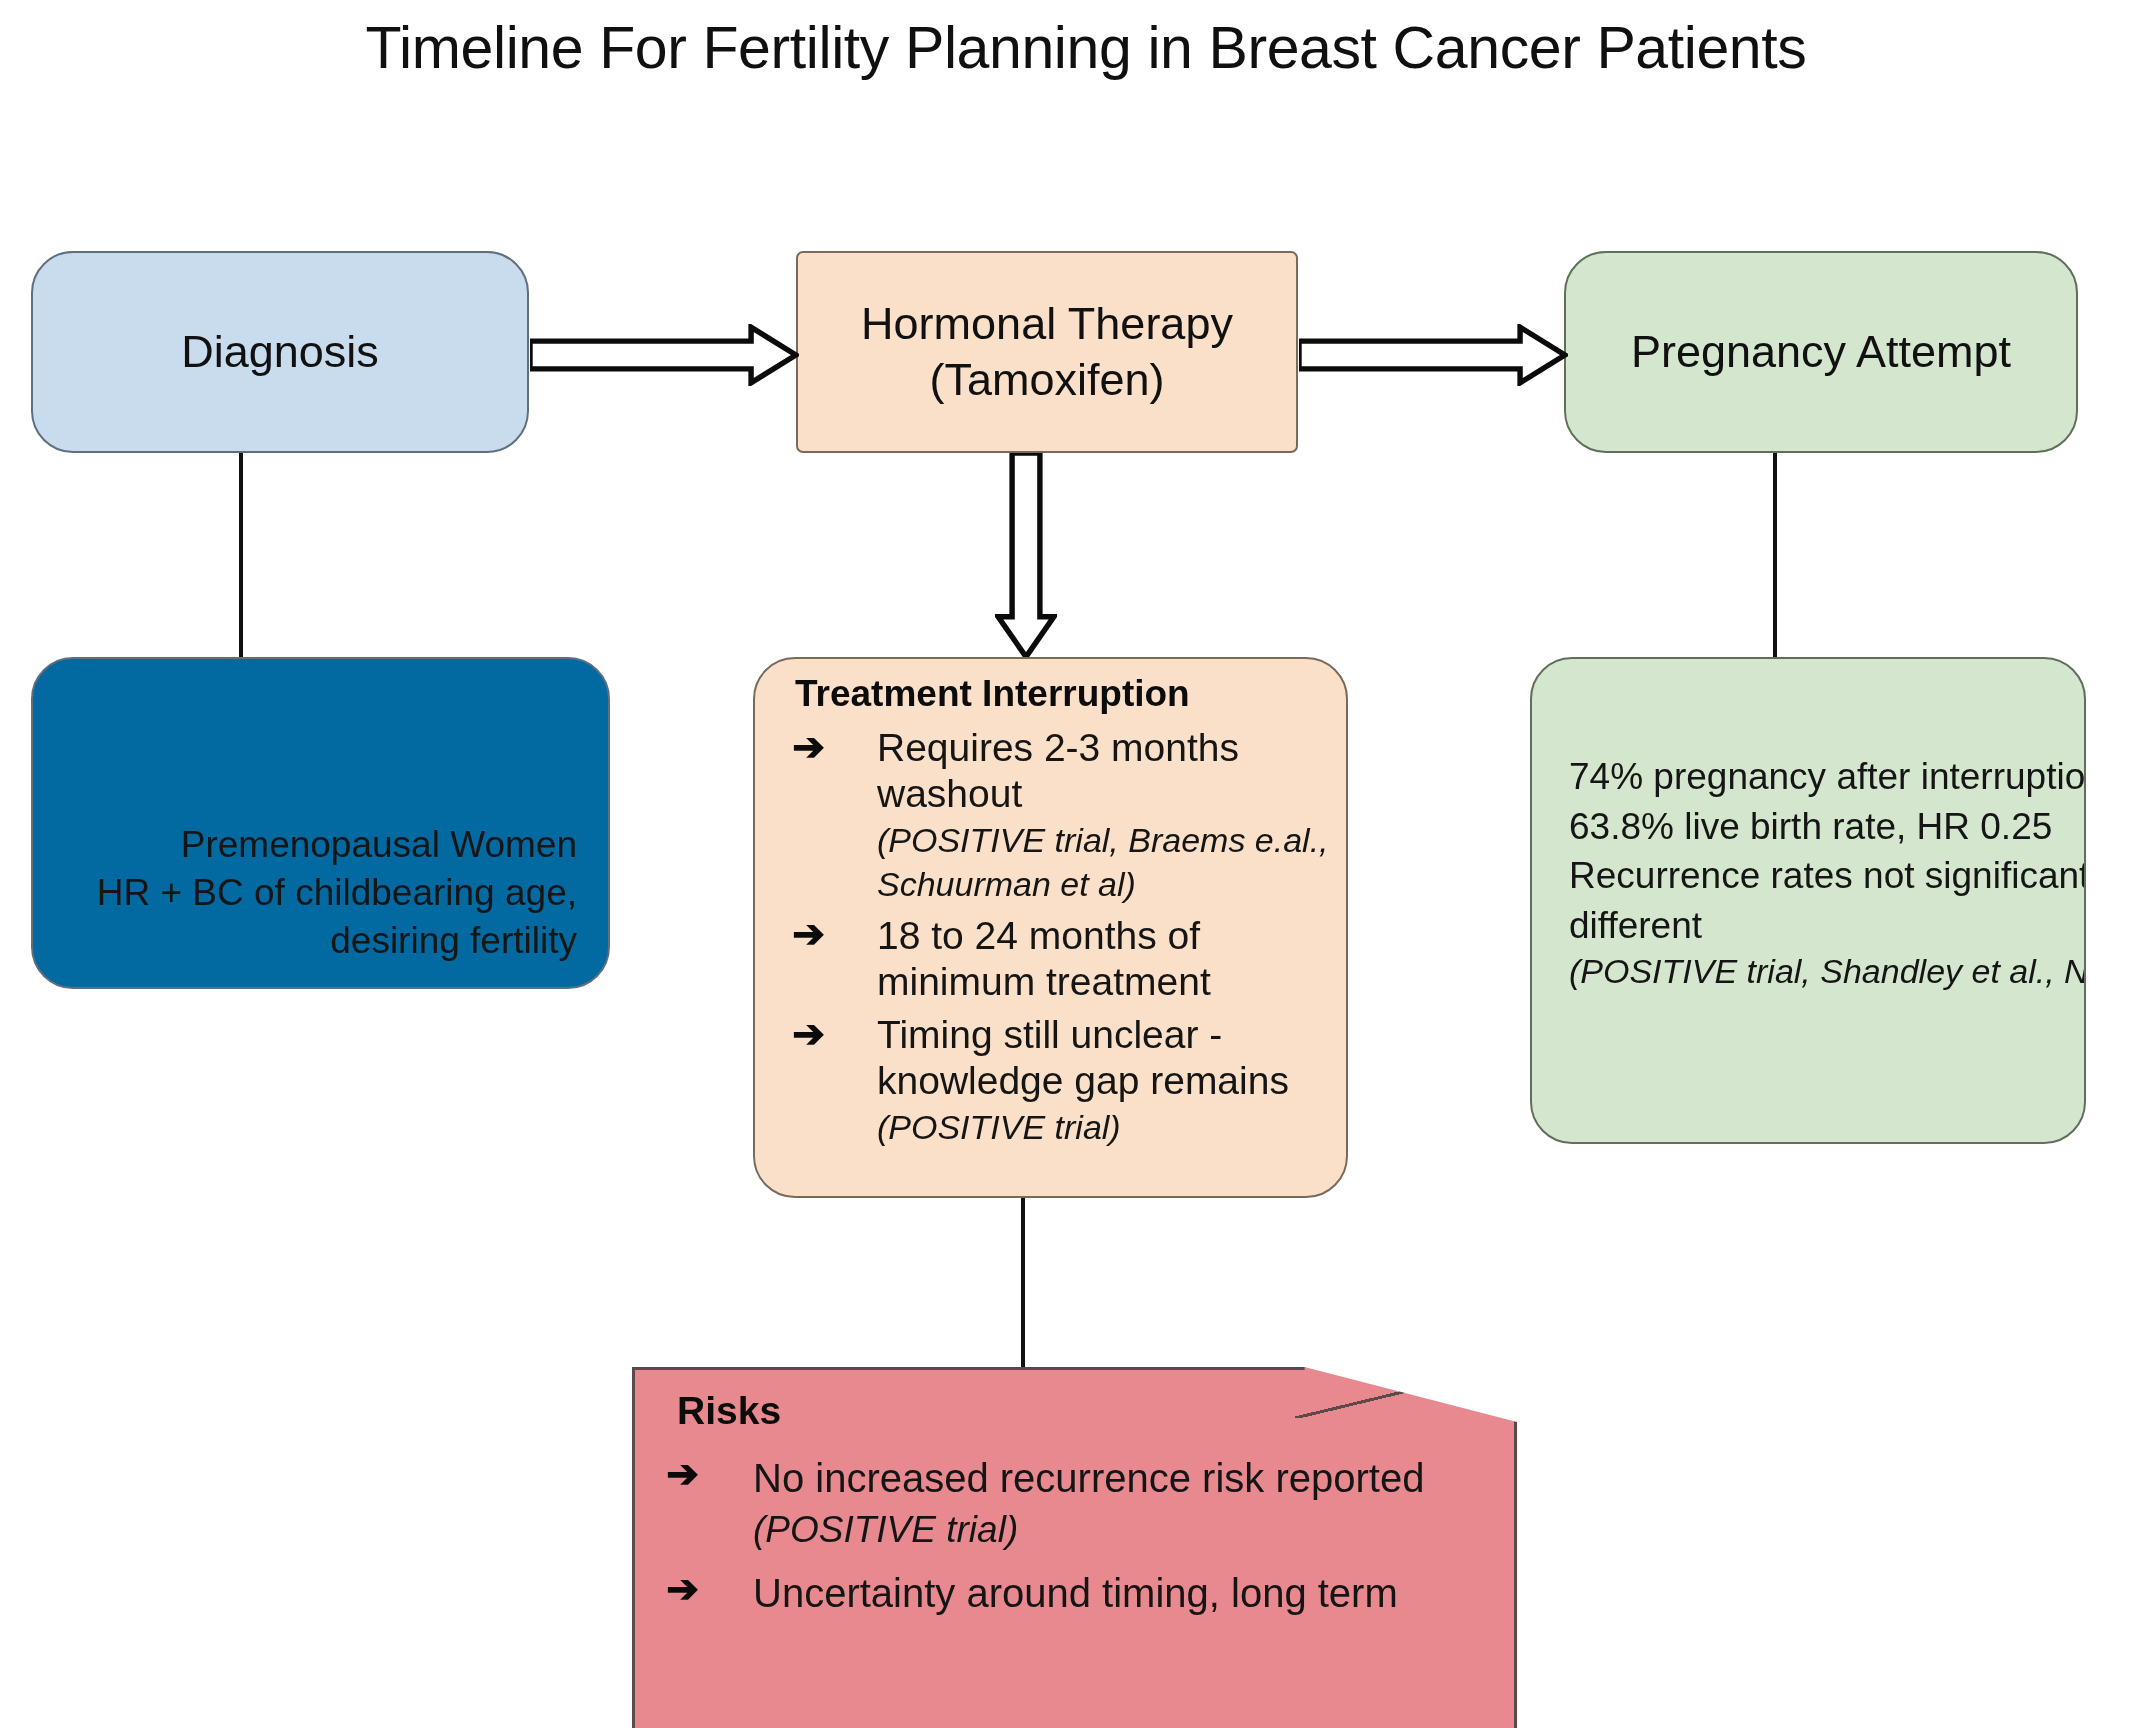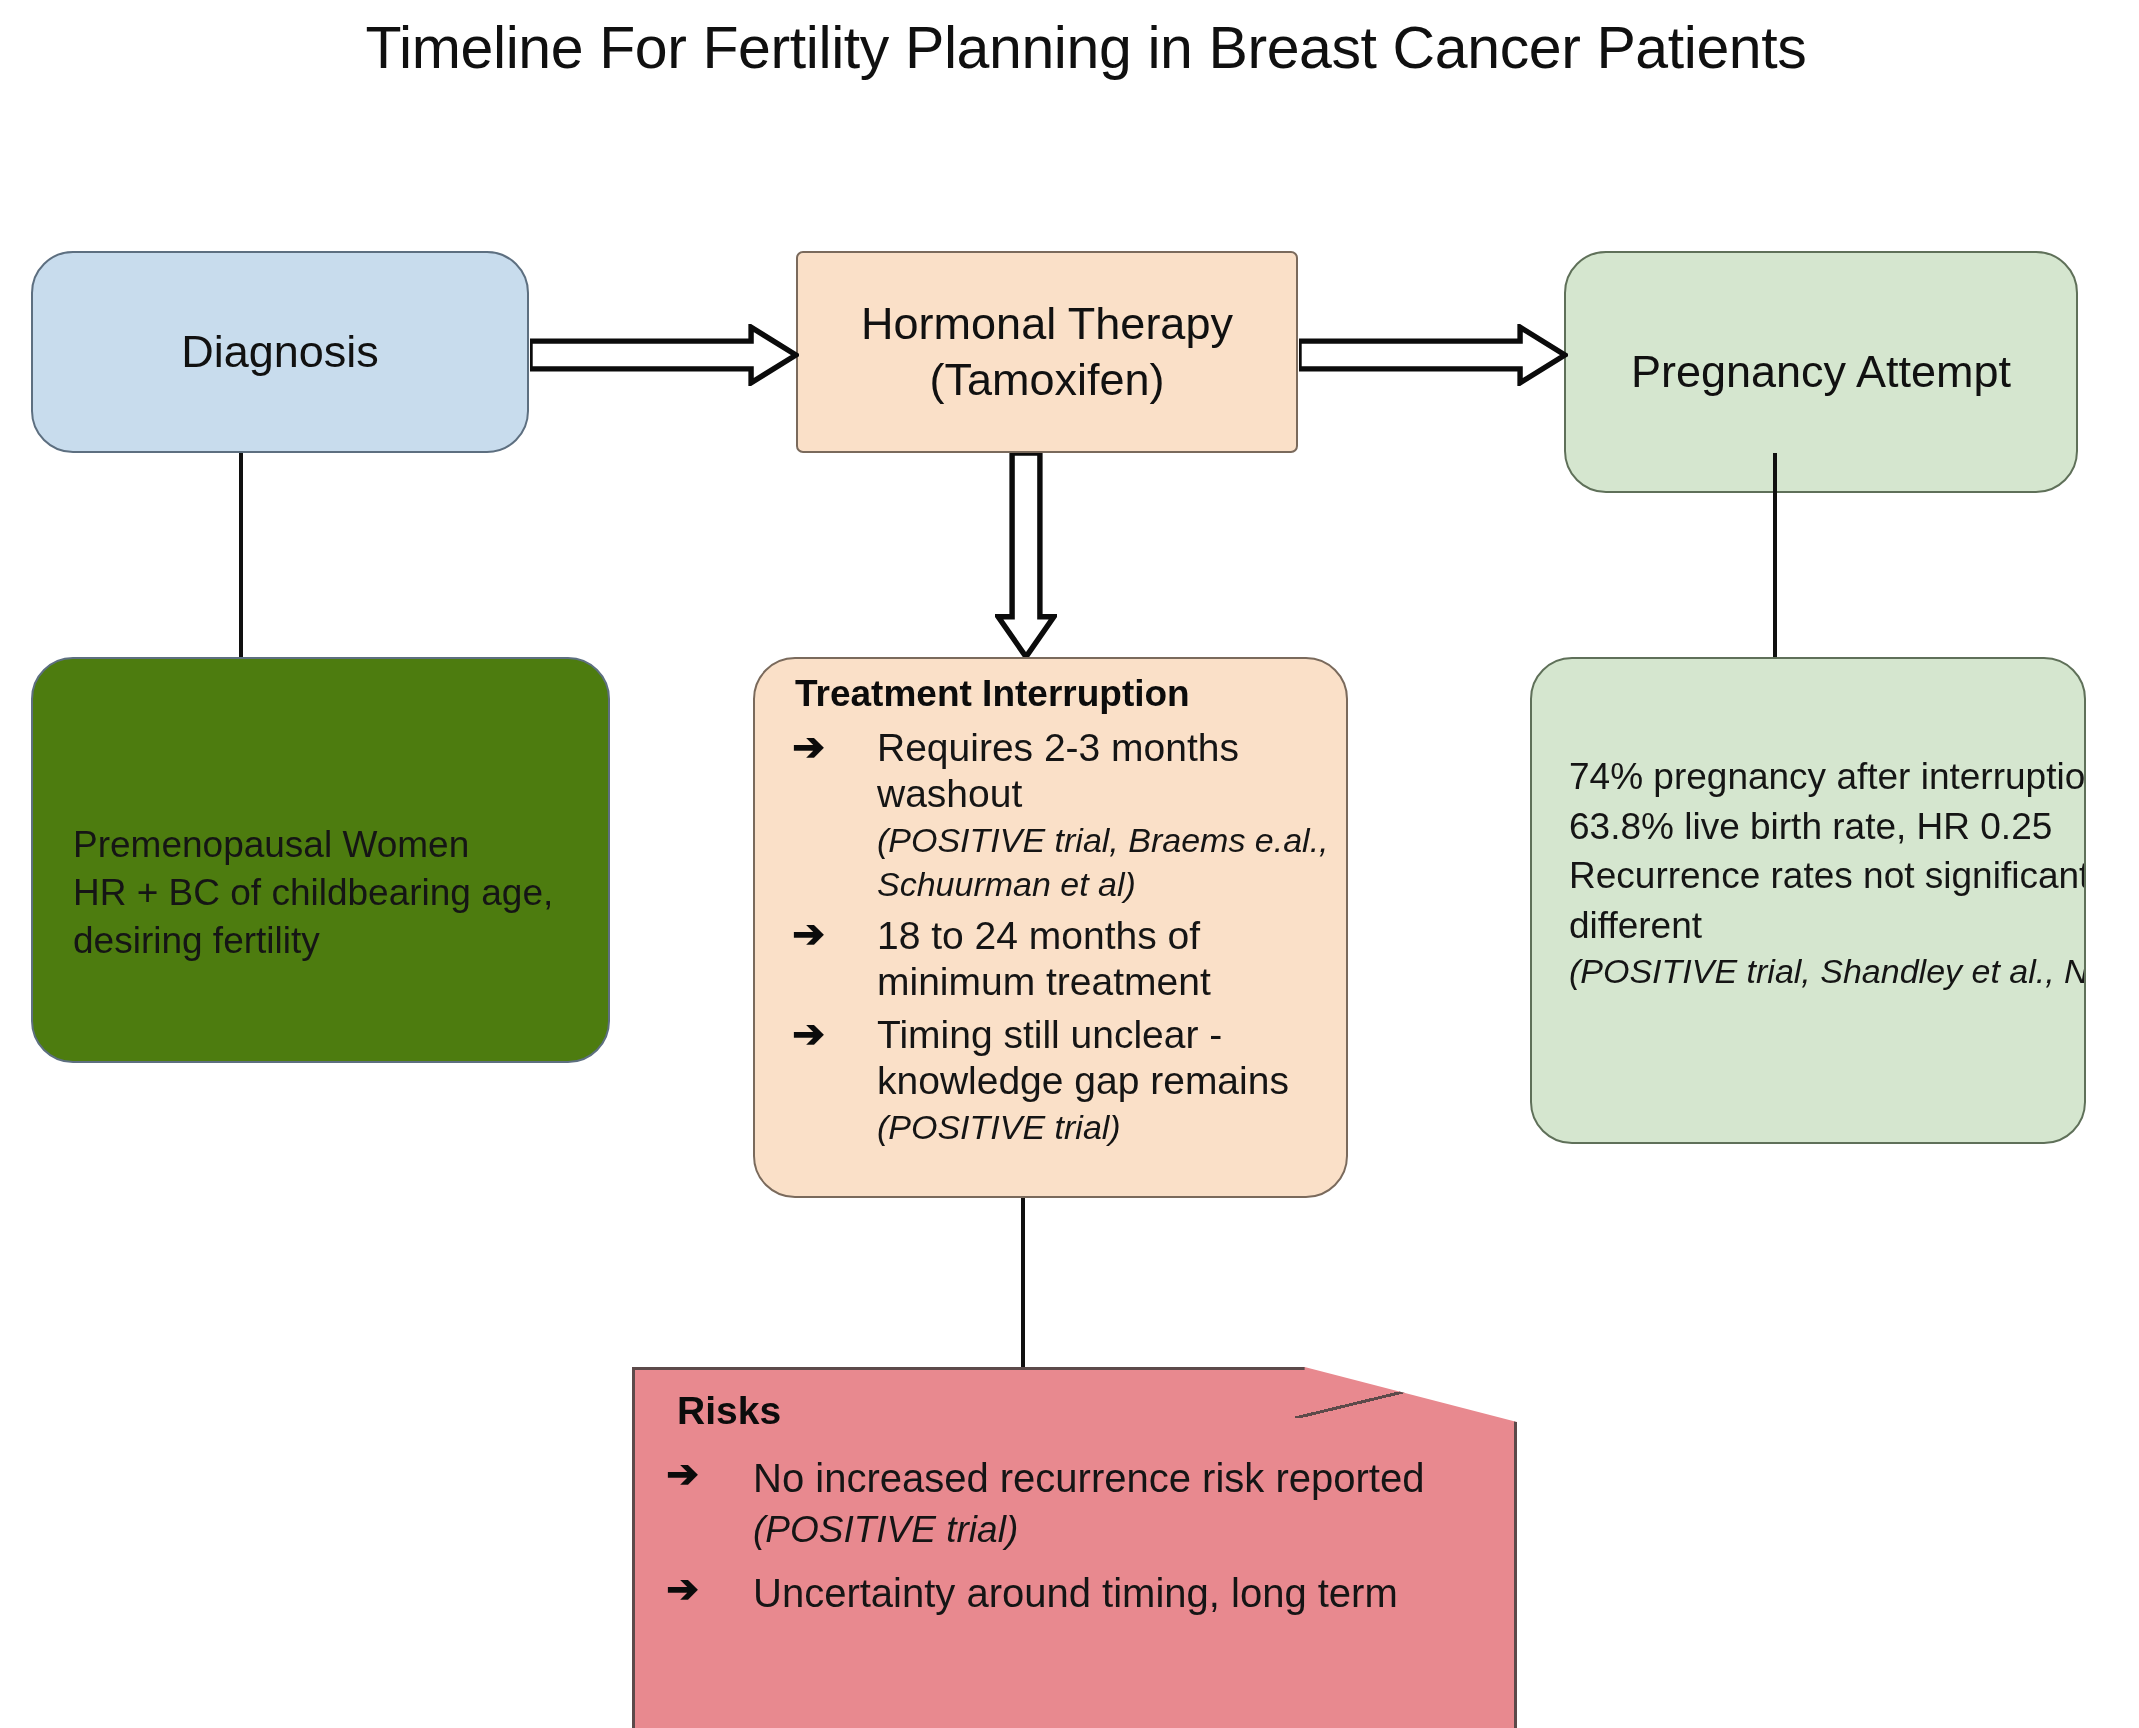--- a/index.html
+++ b/index.html
@@ -32,23 +32,23 @@
   .node.head{
     display:flex;align-items:center;justify-content:center;
     text-align:center;
     font-size:45px;
     line-height:1.24;
     color:#111;
   }
 
   .n-diagnosis{left:31px;top:251px;width:498px;height:202px;background:#c8dced;border-color:#5d6f80;}
   .n-hormonal {left:796px;top:251px;width:502px;height:202px;background:#fae0c8;border-color:#7a6a5c;border-radius:7px;}
-  .n-pregnancy{left:1564px;top:251px;width:514px;height:242px;background:#d5e6cf;border-color:#5f7059;}
-
-  .n-premeno{left:31px;top:657px;width:579px;height:406px;background:#4d7c0f;border-color:#5d6f80;}
+  .n-pregnancy{left:1564px;top:251px;width:514px;height:202px;background:#d5e6cf;border-color:#5f7059;}
+
+  .n-premeno{left:31px;top:657px;width:579px;height:332px;background:#0369a1;border-color:#5d6f80;text-align:right;}
   .n-interrupt{left:753px;top:657px;width:595px;height:541px;background:#fae0c8;border-color:#7a6a5c;}
   .n-outcome{left:1530px;top:657px;width:556px;height:487px;background:#d5e6cf;border-color:#5f7059;}
 
   .body-text{
     position:absolute;
     left:40px;top:162px;right:31px;
     font-size:37px;
     line-height:1.30;
   }
   .body-text .ln{display:block;white-space:nowrap;}

